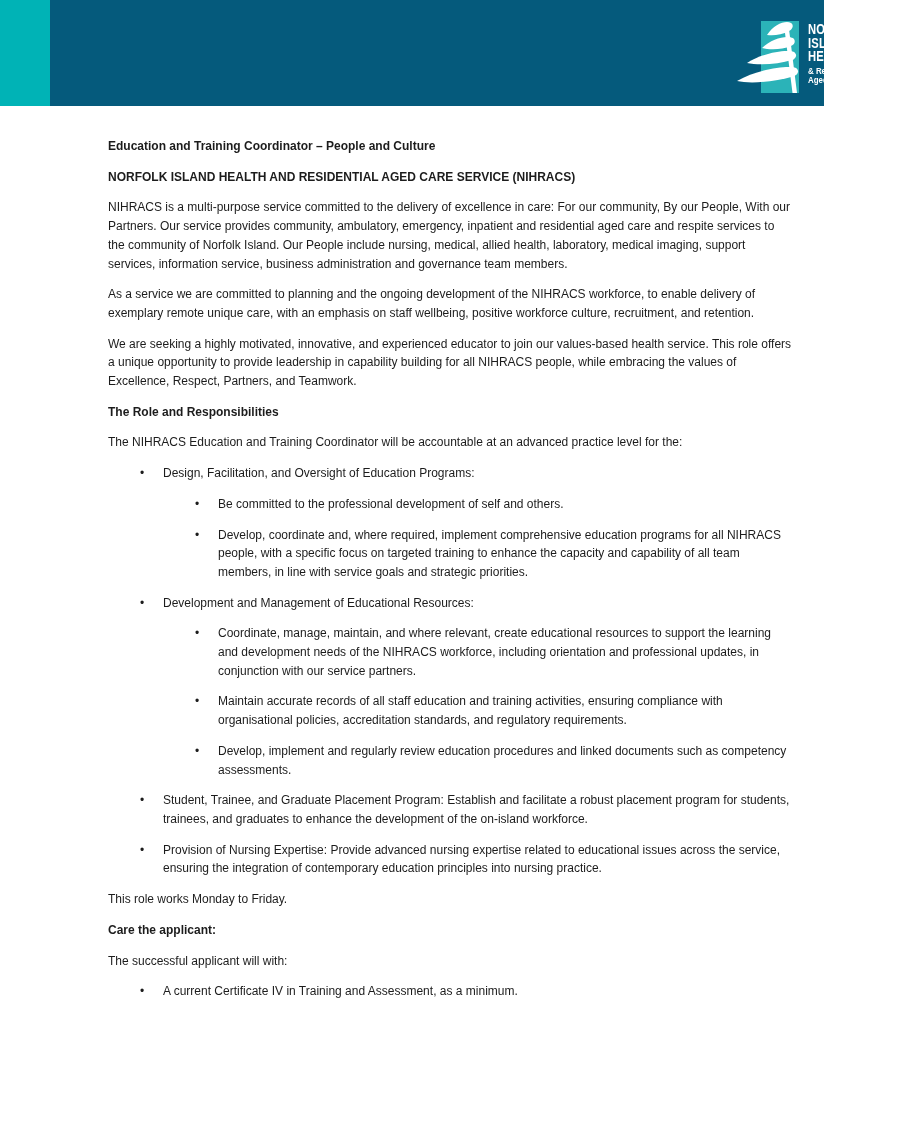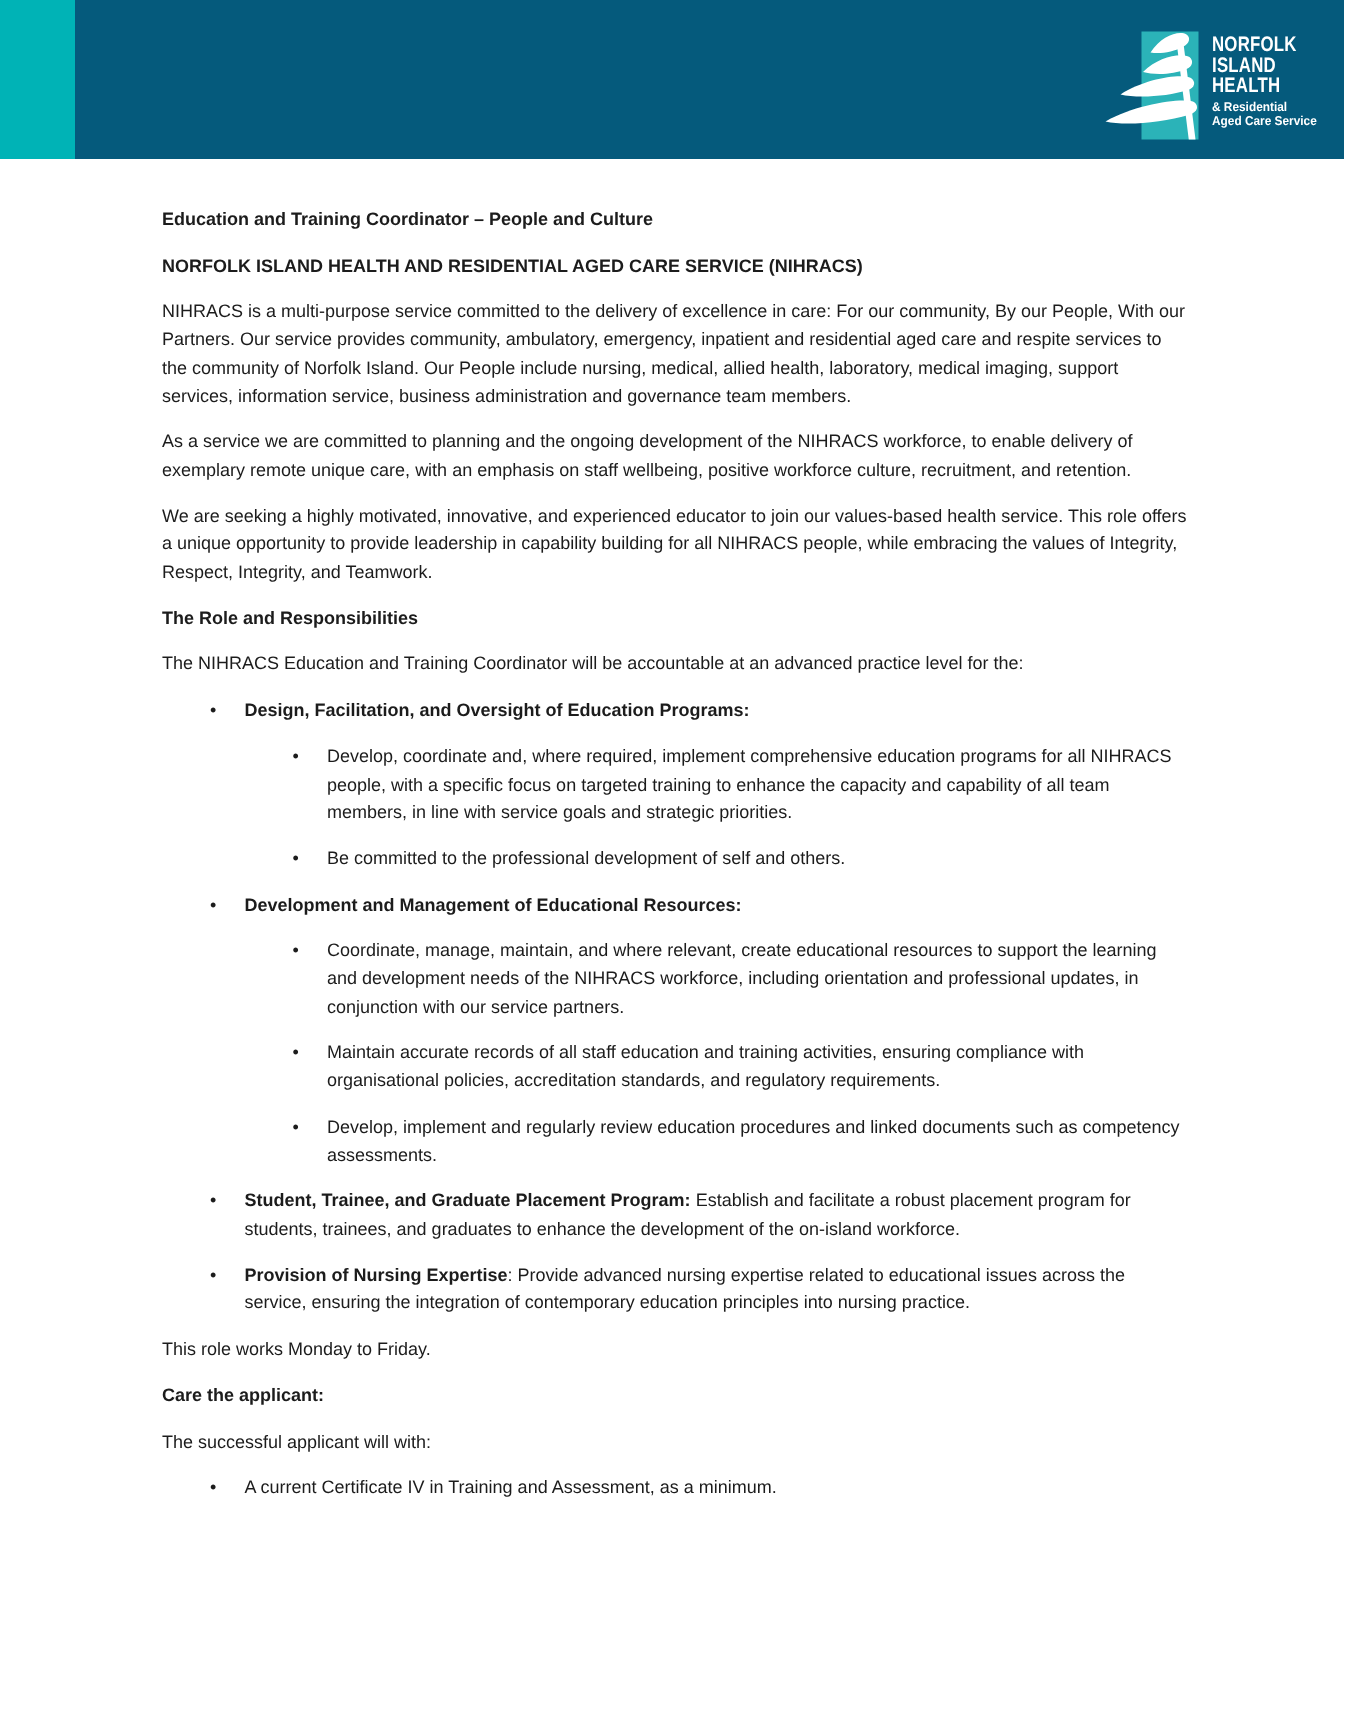--- a/index.html
+++ b/index.html
@@ -10,21 +10,21 @@
   body {
     width: 900px;
     height: 1142px;
     overflow: hidden;
     font-family: "Liberation Sans", sans-serif;
     color: #1c1c1c;
   }
   
   .banner {
     position: relative;
-    width: 896px;
+    width: 824px;
     height: 106px;
     background: var(--banner-color, #055a7c);
   }
   .accent-bar {
     position: absolute;
     left: 0; top: 0;
     width: 50px; height: 106px;
     background: var(--accent-color, #00b3b6);
   }
   .logo {
@@ -77,21 +77,21 @@
     position: relative;
     padding-left: 110px;
     margin-bottom: 12px;
   }
   .li2::before {
     content: "\2022";
     position: absolute;
     left: 87px;
     top: 0;
   }
-  .b { font-weight: bold; }
+  .b { font-weight: normal; }
 </style>
 </head>
 <body>
 
 <header class="banner">
   <div class="accent-bar"></div>
   <div class="logo">
     <svg width="66" height="82" viewBox="0 0 66 82" aria-hidden="true">
       <rect class="logo-square-rect" x="25" y="9" width="38" height="72"></rect>
       <g fill="#ffffff">
@@ -111,30 +111,30 @@
     </div>
   </div>
 </header>
 
 <main class="doc">
   <p class="h">Education and Training Coordinator – People and Culture</p>
   <p class="h">NORFOLK ISLAND HEALTH AND RESIDENTIAL AGED CARE SERVICE (NIHRACS)</p>
 
   <p>NIHRACS is a multi-purpose service committed to the delivery of excellence in care: For our community, By our People, With our Partners. Our service provides community, ambulatory, emergency, inpatient and residential aged care and respite services to the community of Norfolk Island. Our People include nursing, medical, allied health, laboratory, medical imaging, support services, information service, business administration and governance team members.</p>
   <p>As a service we are committed to planning and the ongoing development of the NIHRACS workforce, to enable delivery of exemplary remote unique care, with an emphasis on staff wellbeing, positive workforce culture, recruitment, and retention.</p>
-  <p>We are seeking a highly motivated, innovative, and experienced educator to join our values-based health service. This role offers a unique opportunity to provide leadership in capability building for all NIHRACS people, while embracing the values of Integrity, Respect, Integrity, and Teamwork.</p>
+  <p>We are seeking a highly motivated, innovative, and experienced educator to join our values-based health service. This role offers a unique opportunity to provide leadership in capability building for all NIHRACS people, while embracing the values of Excellence, Respect, Partners, and Teamwork.</p>
 
   <p class="h">The Role and Responsibilities</p>
   <p>The NIHRACS Education and Training Coordinator will be accountable at an advanced practice level for the:</p>
 
   <div class="li1">
     <span class="b">Design, Facilitation, and Oversight of Education Programs:</span><span></span>
   </div>
+  <div class="li2">Be committed to the professional development of self and others.</div>
   <div class="li2">Develop, coordinate and, where required, implement comprehensive education programs for all NIHRACS people, with a specific focus on targeted training to enhance the capacity and capability of all team members, in line with service goals and strategic priorities.</div>
-  <div class="li2">Be committed to the professional development of self and others.</div>
 
   <div class="li1">
     <span class="b">Development and Management of Educational Resources:</span><span></span>
   </div>
   <div class="li2">Coordinate, manage, maintain, and where relevant, create educational resources to support the learning and development needs of the NIHRACS workforce, including orientation and professional updates, in conjunction with our service partners.</div>
   <div class="li2">Maintain accurate records of all staff education and training activities, ensuring compliance with organisational policies, accreditation standards, and regulatory requirements.</div>
   <div class="li2">Develop, implement and regularly review education procedures and linked documents such as competency assessments.</div>
 
   <div class="li1">
     <span class="b">Student, Trainee, and Graduate Placement Program:</span><span> Establish and facilitate a robust placement program for students, trainees, and graduates to enhance the development of the on-island workforce.</span>

